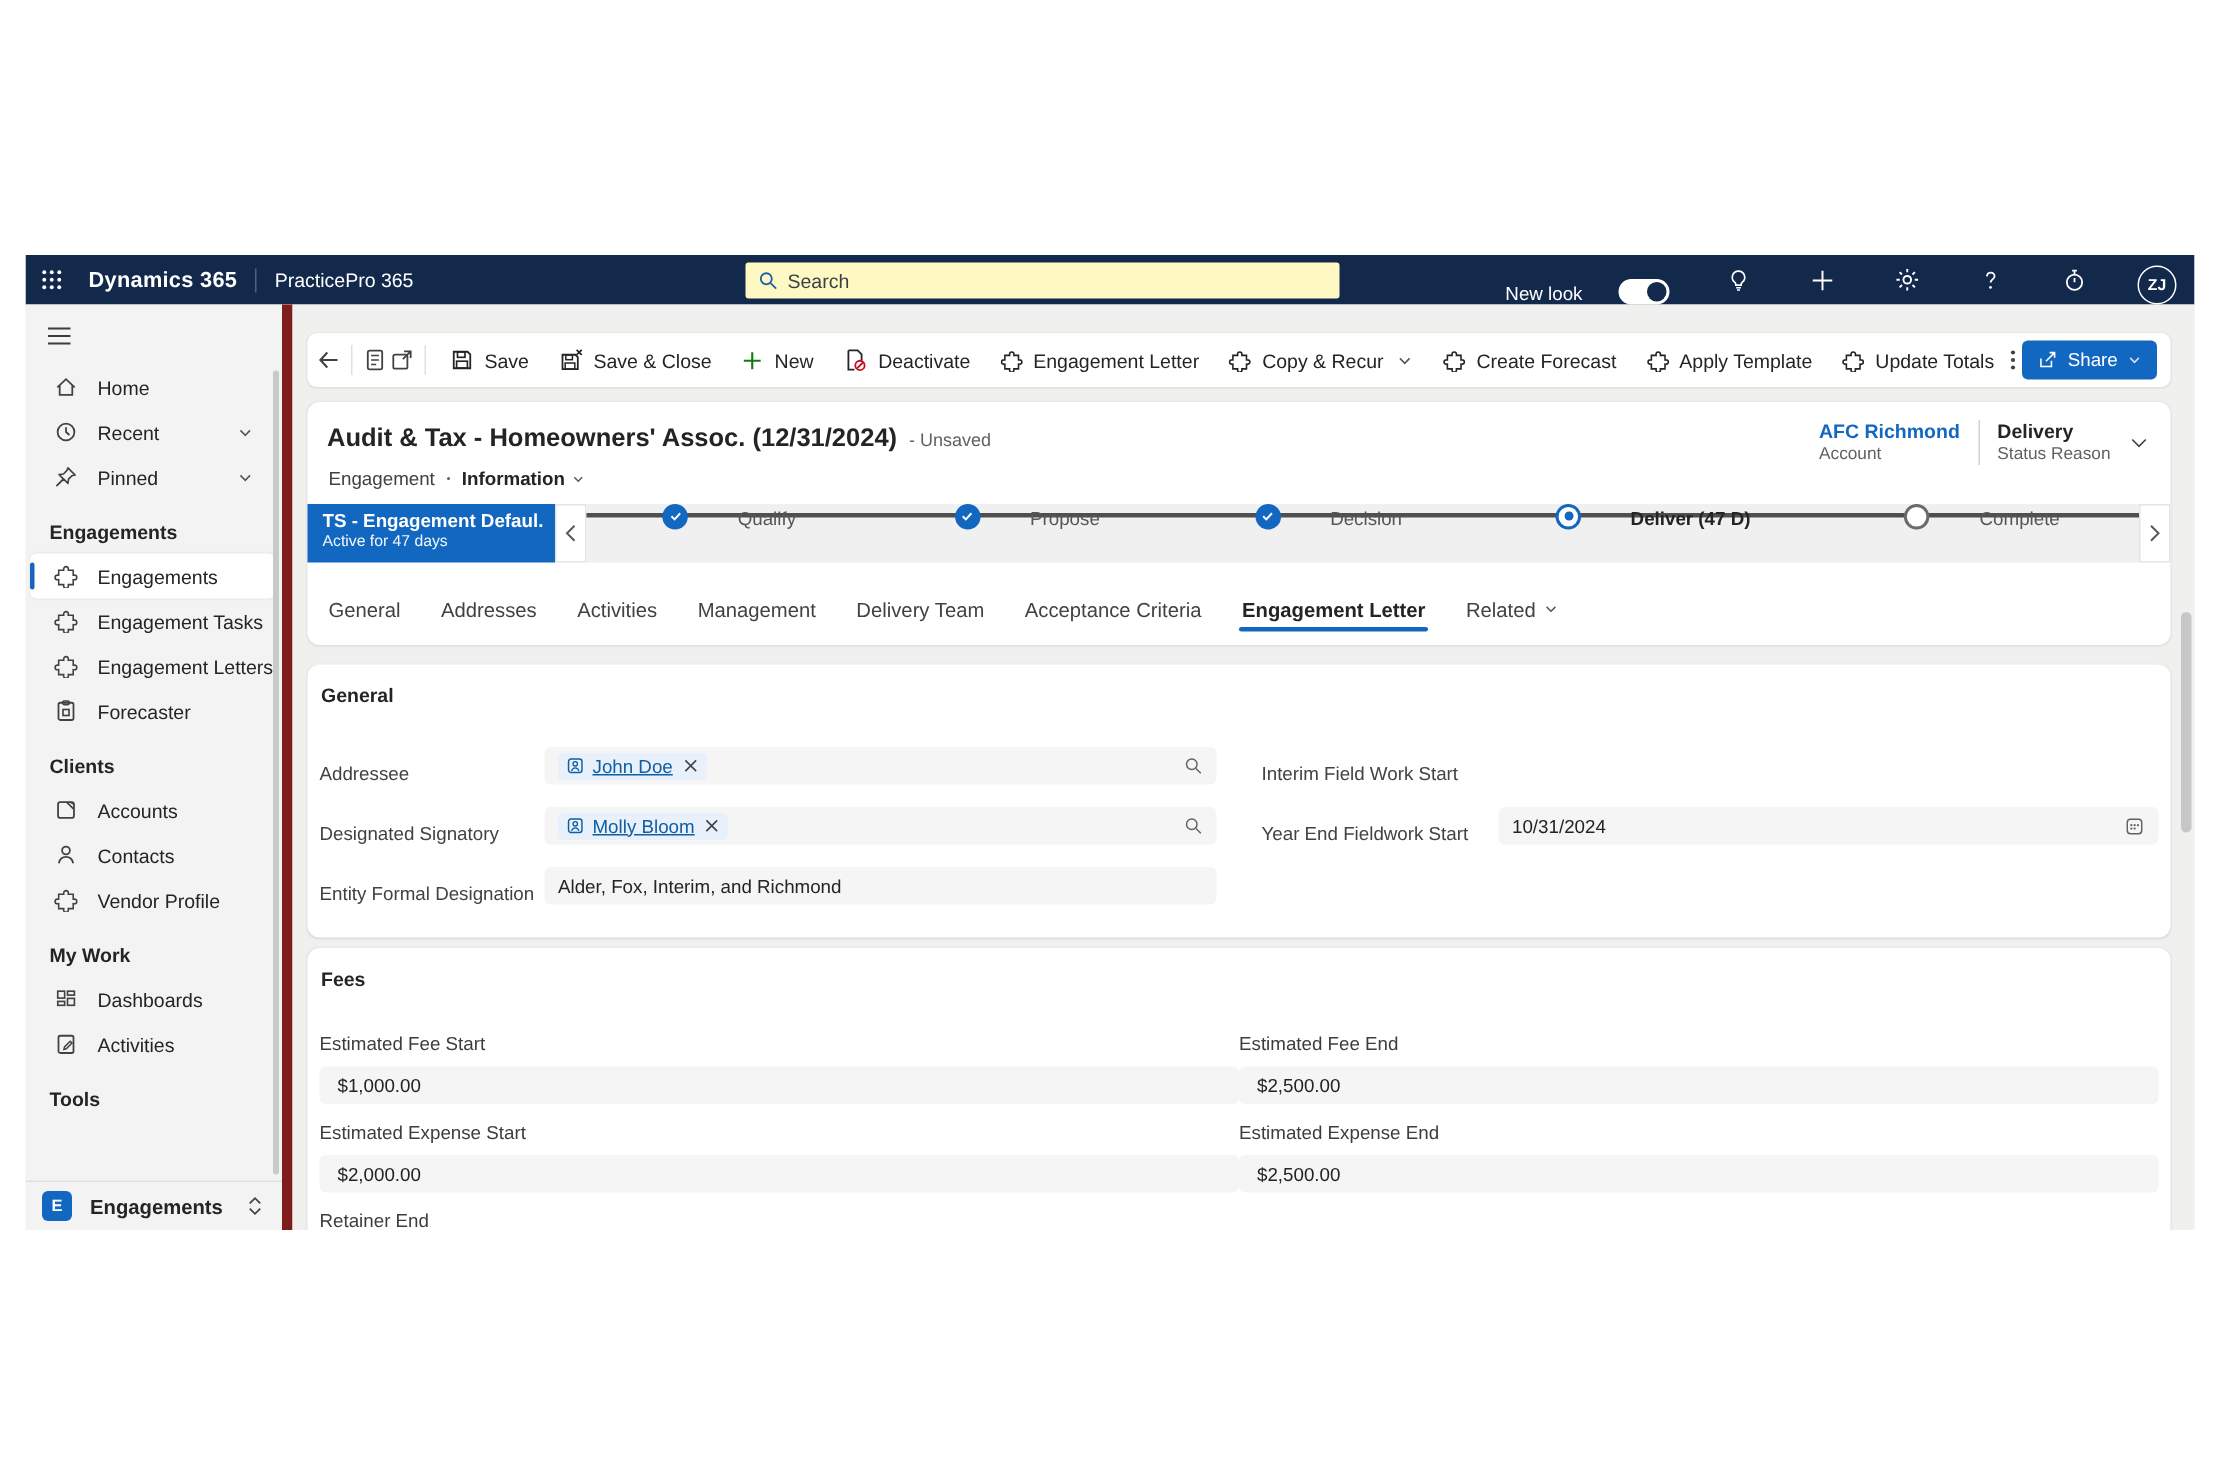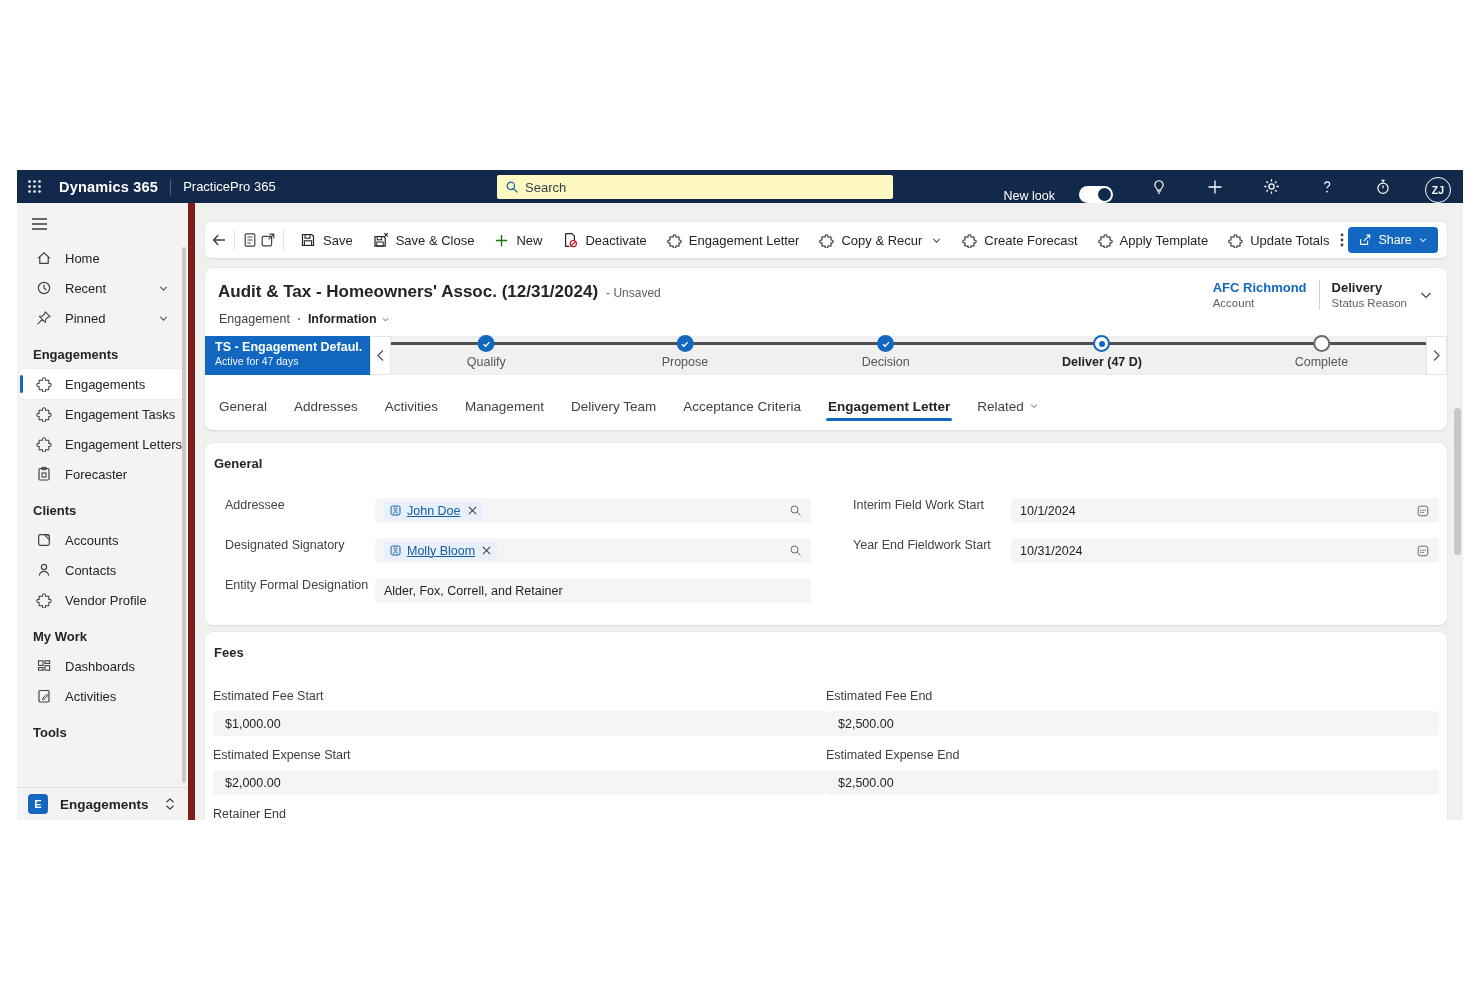--- a/index.html
+++ b/index.html
@@ -75,41 +75,41 @@
   .hdr-chev-btn { border:none; background:none; color:#424242; margin-top:8px; cursor:pointer; }
 
   
   .bpf { position:absolute; left:0; right:0; top:68px; height:39px; display:flex; }
   .bpf-box { width:165px; flex:none; background:#1267c1; color:#fff; padding:4px 8px 0 10px; cursor:pointer; }
   .bpf-box-title { font-size:12.5px; font-weight:700; white-space:nowrap; overflow:hidden; }
   .bpf-box-sub { font-size:10.5px; margin-top:1px; opacity:.95; white-space:nowrap; }
   .bpf-nav { width:21px; flex:none; background:#fff; border:1px solid #e4e4e4; color:#575757; display:grid; place-items:center; cursor:pointer; padding:0; }
   .bpf-strip { flex:1; position:relative; background:#f0f0f0; }
   .bpf-line { position:absolute; left:0; right:0; top:6px; height:3px; background:#4f4f4f; }
-  .stage { position:absolute; top:0; transform:translateX(-50%); display:flex; flex-direction:column; align-items:center; cursor:pointer; }
+  .stage { position:absolute; top:0; transform:translateX(-50%); display:flex; flex-direction:row; align-items:center; cursor:pointer;gap:33px; }
   .s-circle { width:17px; height:17px; border-radius:50%; display:grid; place-items:center; margin-top:-1px; background:#1267c1; }
   .stage.active .s-circle { background:#fff; border:2.6px solid #1267c1; }
   .stage.active .s-circle .dotc { width:6px; height:6px; border-radius:50%; background:#1267c1; }
   .stage.future .s-circle { background:#fff; border:2.4px solid #6b6b6b; }
   .s-lbl { font-size:12.5px; color:#565656; margin-top:3px; white-space:nowrap; }
   .stage.active .s-lbl { color:#242424; font-weight:700; }
 
   
   .tabs { position:absolute; left:14px; top:120px; height:36px; display:flex; align-items:center; gap:27px; }
   .tab { font-size:13.5px; color:#424242; cursor:pointer; position:relative; height:100%; display:flex; align-items:center; gap:5px; white-space:nowrap; }
   .tab.active { font-weight:700; color:#242424; }
   .tab.active::after { content:""; position:absolute; left:-2px; right:-2px; bottom:3px; height:3px; border-radius:2px; background:#1267c1; }
   .tab .chev { color:#575757; }
 
   
   .general-card { top:240px; height:182px; }
   .fees-card { top:429px; height:240px; }
   .section-title { font-size:13px; font-weight:700; color:#242424; padding:13px 0 0 9px; }
   .g-grid { display:grid; grid-template-columns:1fr 1fr; column-gap:30px; padding:0 8px; margin-top:27px; }
-  .f-row { display:flex; align-items:flex-start; height:25px; margin-bottom:15px;margin-left:12px; }
+  .f-row { display:flex; align-items:flex-end; height:25px; margin-bottom:15px; }
   .f-label { flex:none; width:150px; font-size:12.5px; color:#424242; white-space:nowrap; }
   .col-right .f-label { width:158px; }
   .f-input { flex:1; height:25px; background:#f5f5f5; border-radius:4px; display:flex; align-items:center; padding:0 9px; font-size:12.5px; color:#242424; cursor:text; min-width:0; }
   .pill { display:flex; align-items:center; gap:5px; background:#e7f0fb; border-radius:3px; padding:2px 6px 2px 5px; }
   .pill .p-ic { color:#115ea3; display:grid; place-items:center; }
   .pill a { color:#115ea3; font-size:12.5px; text-decoration:underline; white-space:nowrap; }
   .pill .p-close { border:none; background:none; color:#424242; display:grid; place-items:center; cursor:pointer; padding:0 0 0 2px; }
   .f-input .mag { margin-left:auto; color:#616161; display:grid; place-items:center; }
   .f-input .dateic { margin-left:auto; color:#616161; display:grid; place-items:center; cursor:pointer; }
 
@@ -668,40 +668,27 @@
                       <svg width="13" height="13" viewBox="0 0 16 16">
                         <circle cx="6.8" cy="6.8" r="4.3" fill="none" stroke="currentColor" stroke-width="1.2"></circle>
                         <path d="M10.2 10.2l4 4" stroke="currentColor" stroke-width="1.2"></path>
                       </svg>
                     </span>
               </div>
             </div>
             <div class="f-row">
               <span class="f-label">Entity Formal Designation</span>
               <div class="f-input">
-                <span>Alder, Fox, Correll, and Retainer</span>
+                <span>Alder, Fox, Interim, and Richmond</span>
               </div>
             </div>
           </div>
           <div class="col-right">
             <div class="f-row">
               <span class="f-label">Interim Field Work Start</span>
-              <div class="f-input">
-                <span>10/1/2024</span>
-                <span class="dateic">
-                      <svg width="14" height="14" viewBox="0 0 16 16">
-                        <rect x="2.5" y="2.5" width="11" height="11" rx="2.4" fill="none" stroke="currentColor" stroke-width="1.1"></rect>
-                        <circle cx="5.6" cy="7" r=".85" fill="currentColor"></circle>
-                        <circle cx="8.1" cy="7" r=".85" fill="currentColor"></circle>
-                        <circle cx="10.6" cy="7" r=".85" fill="currentColor"></circle>
-                        <circle cx="5.6" cy="9.6" r=".85" fill="currentColor"></circle>
-                        <circle cx="8.1" cy="9.6" r=".85" fill="currentColor"></circle>
-                      </svg>
-                    </span>
-              </div>
             </div>
             <div class="f-row">
               <span class="f-label">Year End Fieldwork Start</span>
               <div class="f-input">
                 <span>10/31/2024</span>
                 <span class="dateic">
                       <svg width="14" height="14" viewBox="0 0 16 16">
                         <rect x="2.5" y="2.5" width="11" height="11" rx="2.4" fill="none" stroke="currentColor" stroke-width="1.1"></rect>
                         <circle cx="5.6" cy="7" r=".85" fill="currentColor"></circle>
                         <circle cx="8.1" cy="7" r=".85" fill="currentColor"></circle>

